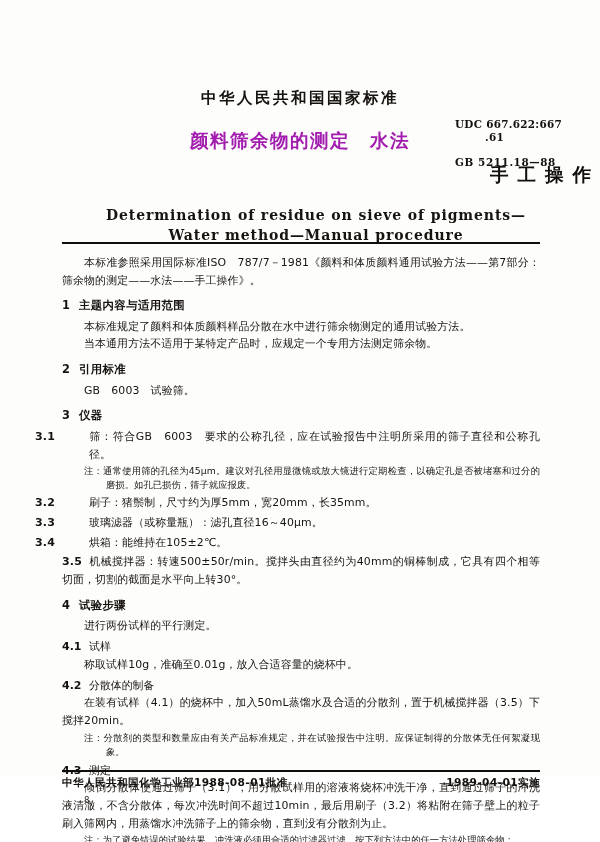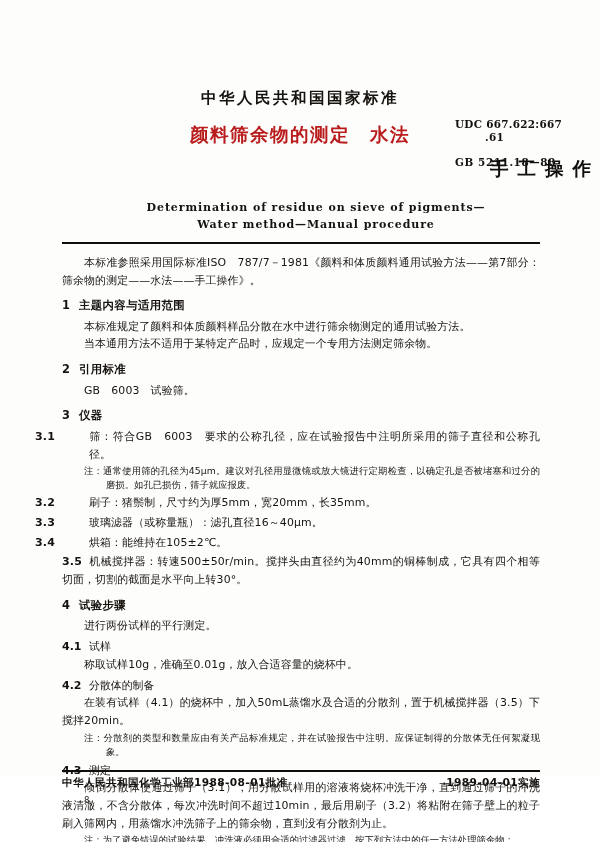--- a/index.html
+++ b/index.html
@@ -36,35 +36,35 @@
     letter-spacing: 2.5px;
     color: #16120e;
     font-weight: 600;
     font-family: "DejaVu Sans", sans-serif;
   }
   .title-main {
     text-align: center;
     font-size: 18.5px;
     font-weight: 700;
     letter-spacing: 1.5px;
-    margin-top: 13px;
-    color: #b91c1c;
+    margin-top: 19px;
+    color: #a21caf;
   }
   .title-sub {
     text-align: right;
     font-size: 18.5px;
     font-weight: 700;
     letter-spacing: 9px;
     margin-top: 9px;
     padding-left: 9px;
     color: #110e0b;
   }
   .title-en {
     text-align: center;
-    font-size: 11px;
+    font-size: 14px;
     font-weight: 700;
     margin-top: 20px;
     letter-spacing: 0.9px;
     color: #17130f;
     font-family: "DejaVu Serif", serif;
     padding-left: 32px;
   }
   .title-en .ln2 {
     display: block;
     margin-top: 4px;

